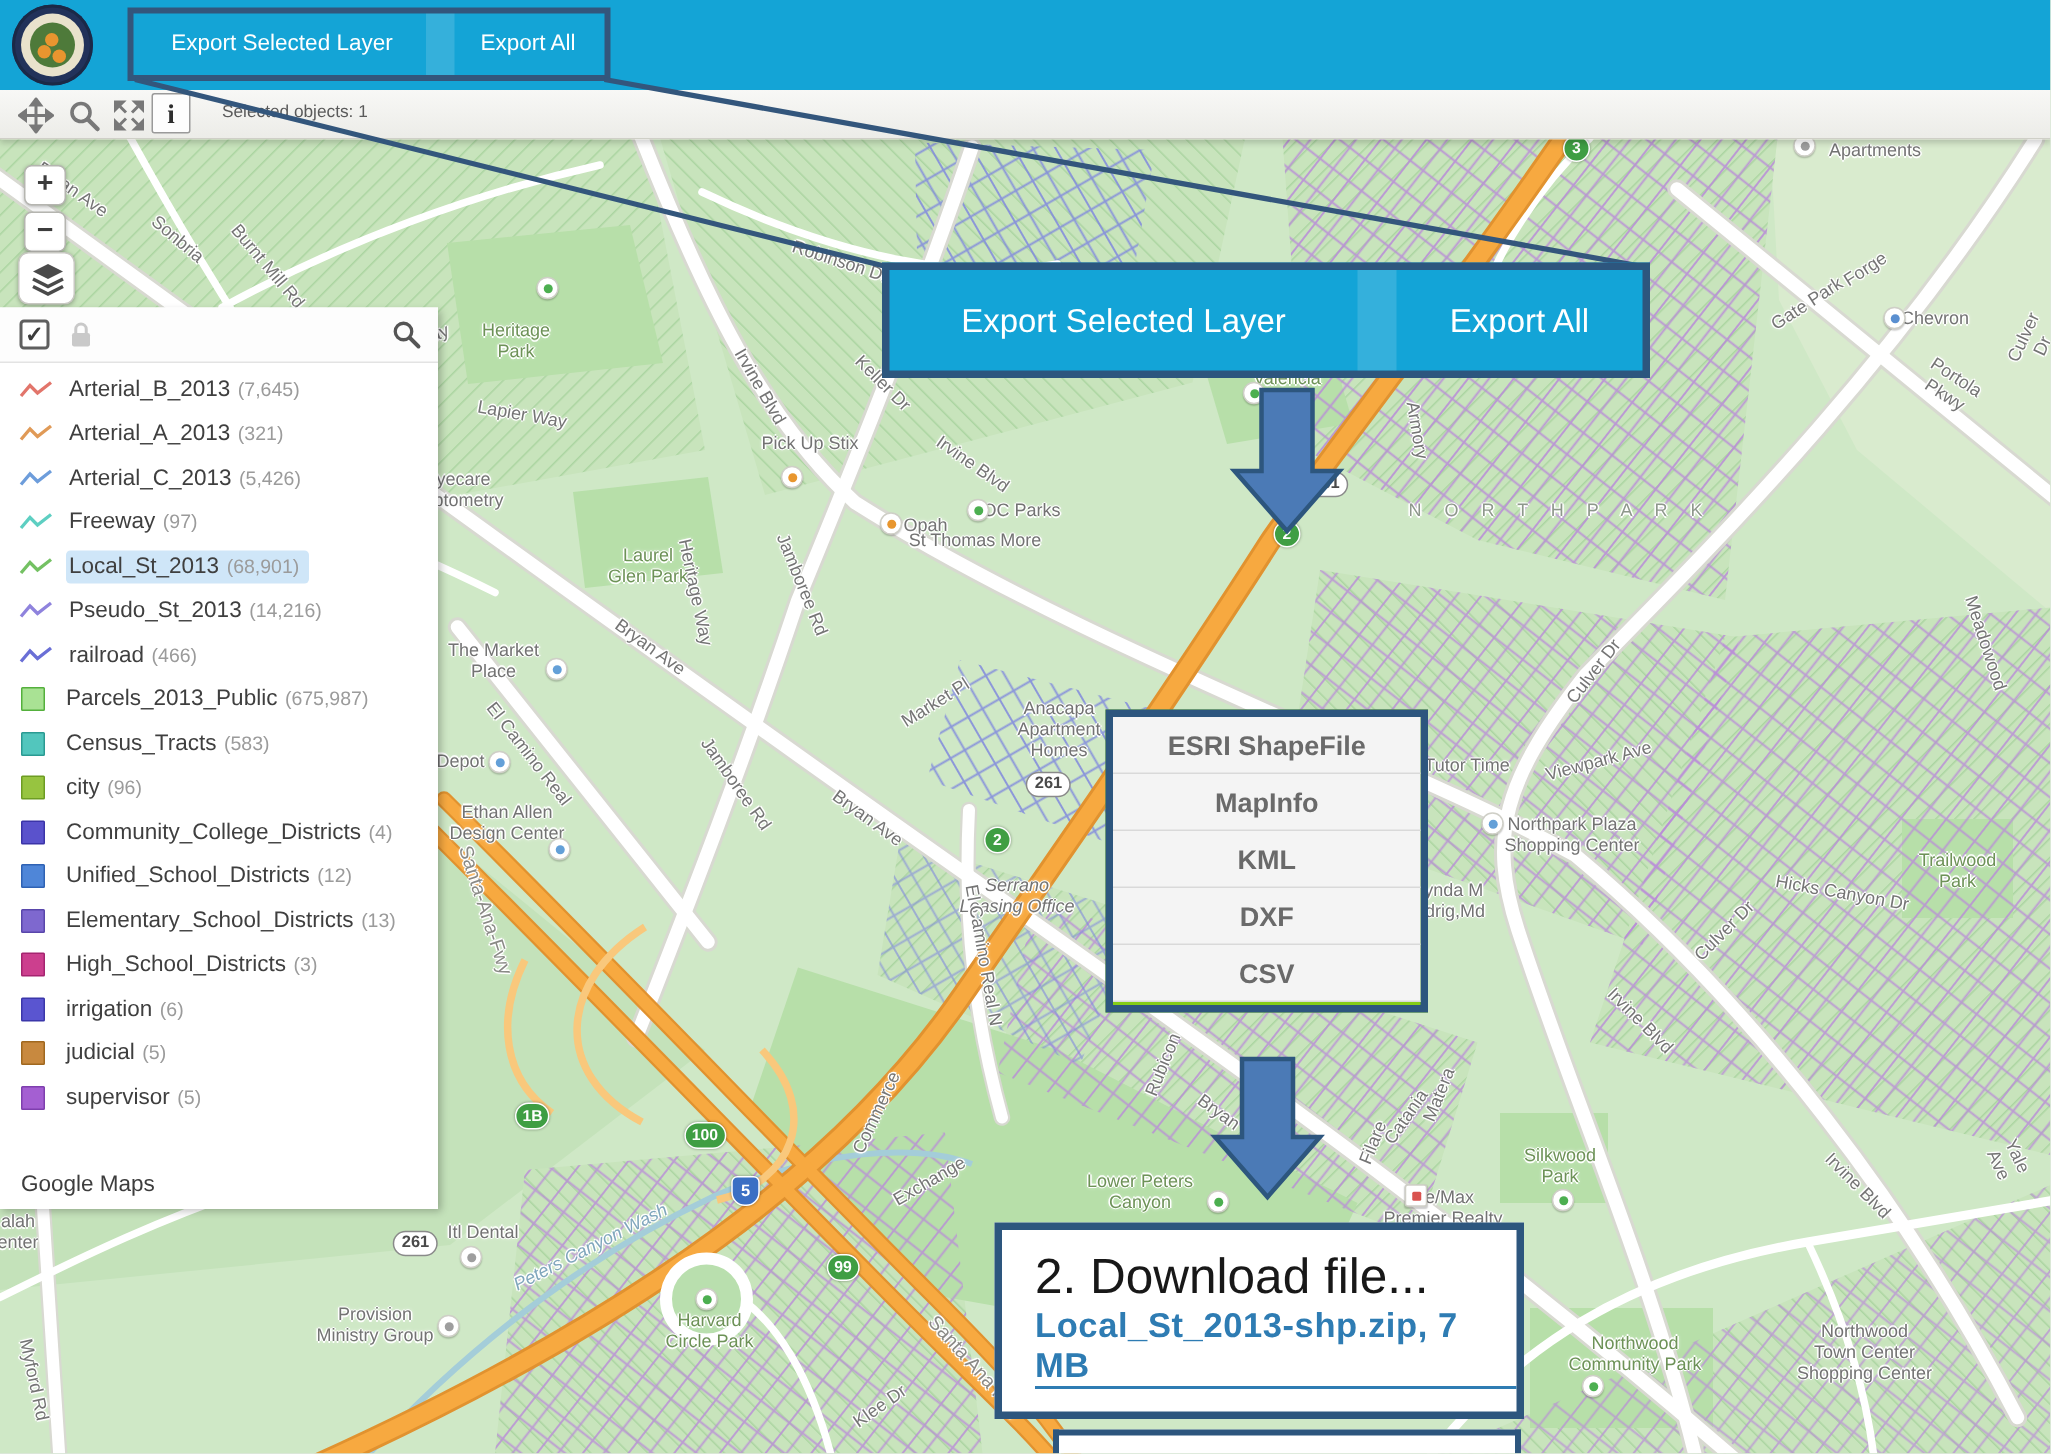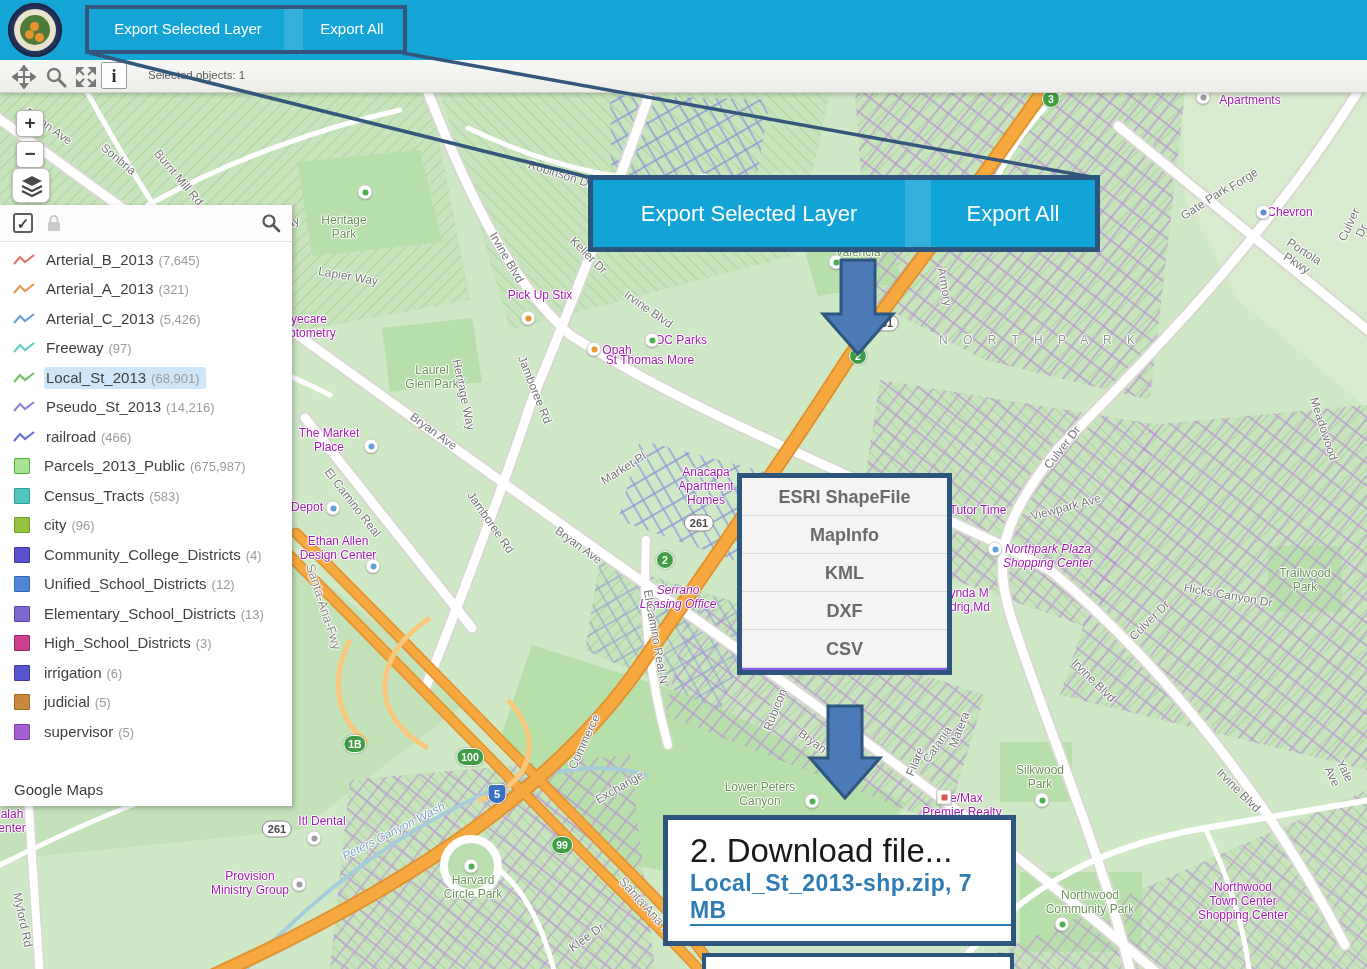--- a/index.html
+++ b/index.html
@@ -31,21 +31,21 @@
 
   
   .map{position:absolute;left:0;top:92px;width:1367px;height:877px;z-index:1;}
   .map svg.base{position:absolute;left:0;top:0;}
   #map-overlays{position:absolute;left:0;top:92px;width:1367px;height:877px;z-index:5;pointer-events:none;}
 
   .lbl{position:absolute;white-space:pre-line;text-align:center;line-height:1.15;font-size:12px;color:#6d6d6d;
        text-shadow:-1px 0 0 #fff,1px 0 0 #fff,0 -1px 0 #fff,0 1px 0 #fff,0 0 3px #fff;}
   .lbl.st{color:#757575;}
   .lbl.pk{color:#6d9257;}
-  .lbl.poi{color:#a21caf;}
+  .lbl.poi{color:#737373;}
   .lbl.wa{color:#7fa6bc;font-style:italic;}
   .lbl.hw{color:#8a8a86;font-size:13px;}
   .lbl.di{color:#8e988c;letter-spacing:6px;font-size:12px;}
 
   .sh{position:absolute;transform:translate(-50%,-50%);z-index:6;font-weight:bold;text-align:center;}
   .sh-oval{background:#fff;border:1.5px solid #8a8a8a;border-radius:9px;padding:0 5px;font-size:11px;color:#4a4a4a;line-height:15px;}
   .sh-grn{background:#3f9e43;border:1.5px solid #fff;border-radius:10px;min-width:18px;padding:0 4px;
           font-size:10.5px;color:#fff;line-height:16px;box-shadow:0 0 2px rgba(0,0,0,.4);}
   .sh-blu{background:#3b6fc4;border:1.5px solid #fff;border-radius:4px 4px 9px 9px;width:19px;height:20px;
           font-size:11px;color:#fff;line-height:18px;box-shadow:0 0 2px rgba(0,0,0,.4);}
@@ -87,21 +87,21 @@
   .overlay-svg{position:absolute;left:0;top:0;width:1367px;height:969px;z-index:45;pointer-events:none;}
   .bigbox{position:absolute;left:588px;top:175px;width:512px;height:77px;background:#13a4d7;
           border:5px solid #2d567e;z-index:46;}
   .bigbox .b1{position:absolute;left:0;top:0;width:312px;height:67px;line-height:67px;text-align:center;
               color:#fff;font-size:22px;cursor:pointer;}
   .bigbox .bdiv{position:absolute;left:312px;top:0;width:26px;height:67px;background:rgba(255,255,255,.14);}
   .bigbox .b2{position:absolute;left:338px;top:0;width:164px;height:67px;line-height:67px;text-align:center;
               color:#fff;font-size:22px;cursor:pointer;}
   .step1{position:absolute;left:610px;top:363px;width:457px;height:88px;background:#fff;border:5px solid #2d567e;
          z-index:46;font-size:33px;color:#181818;line-height:78px;padding-left:26px;}
-  .fmtbox{position:absolute;left:737px;top:473px;width:215px;height:202px;background:#8b5cf6;border:5px solid #2d567e;z-index:46;}
+  .fmtbox{position:absolute;left:737px;top:473px;width:215px;height:202px;background:#84cc16;border:5px solid #2d567e;z-index:46;}
   .fmt-row{height:38px;line-height:38px;text-align:center;background:#f4f4f4;border-bottom:1px solid #d9d9d9;
            font-size:18px;font-weight:bold;color:#6a6a6a;cursor:pointer;}
   .step2{position:absolute;left:663px;top:815px;width:353px;height:131px;background:#fff;border:5px solid #2d567e;
          z-index:46;padding:12px 0 0 22px;}
   .step2 .t{font-size:33px;color:#181818;}
   .step2 .dl{display:inline-block;font-size:23px;font-weight:bold;color:#2e7cb3;
              border-bottom:2px solid #2e7cb3;letter-spacing:.4px;cursor:pointer;}
   .partialbox{position:absolute;left:702px;top:953px;width:312px;height:16px;background:#fff;
               border:4px solid #2d567e;border-bottom:none;z-index:46;}
 </style>
@@ -258,21 +258,21 @@
 Design Center</div>
       <div class="lbl st" style="left: 352px; top: 411px; transform: translate(-50%, -50%) rotate(52deg);">El Camino Real</div>
       <div class="lbl st" style="left: 433px; top: 340px; transform: translate(-50%, -50%) rotate(36deg);">Bryan Ave</div>
       <div class="lbl st" style="left: 578px; top: 454px; transform: translate(-50%, -50%) rotate(36deg);">Bryan Ave</div>
       <div class="lbl st" style="left: 624px; top: 377px; transform: translate(-50%, -50%) rotate(-32deg);">Market Pl</div>
       <div class="lbl poi" style="left: 706px; top: 395px; transform: translate(-50%, -50%) rotate(0deg);">Anacapa
 Apartment
 Homes</div>
       <div class="lbl poi" style="left: 978px; top: 419px; transform: translate(-50%, -50%) rotate(0deg);">Tutor Time</div>
       <div class="lbl st" style="left: 1066px; top: 416px; transform: translate(-50%, -50%) rotate(-15deg);">Viewpark Ave</div>
-      <div class="lbl poi" style="left: 1048px; top: 465px; transform: translate(-50%, -50%) rotate(0deg); font-style: italic;">Northpark Plaza
+      <div class="lbl poi" style="left: 1048px; top: 465px; transform: translate(-50%, -50%) rotate(0deg);">Northpark Plaza
 Shopping Center</div>
       <div class="lbl poi" style="left: 946px; top: 509px; transform: translate(-50%, -50%) rotate(0deg); margin-left: 20px;">Lynda M
 Adrig,Md</div>
       <div class="lbl poi" style="left: 678px; top: 506px; transform: translate(-50%, -50%) rotate(0deg); font-style: italic;">Serrano
 Leasing Office</div>
       <div class="lbl st" style="left: 655px; top: 545px; transform: translate(-50%, -50%) rotate(80deg);">El Camino Real N</div>
       <div class="lbl st" style="left: 1150px; top: 529px; transform: translate(-50%, -50%) rotate(-45deg);">Culver Dr</div>
       <div class="lbl st" style="left: 1228px; top: 504px; transform: translate(-50%, -50%) rotate(10deg);">Hicks Canyon Dr</div>
       <div class="lbl pk" style="left: 1305px; top: 489px; transform: translate(-50%, -50%) rotate(0deg);">Trailwood
 Park</div>

